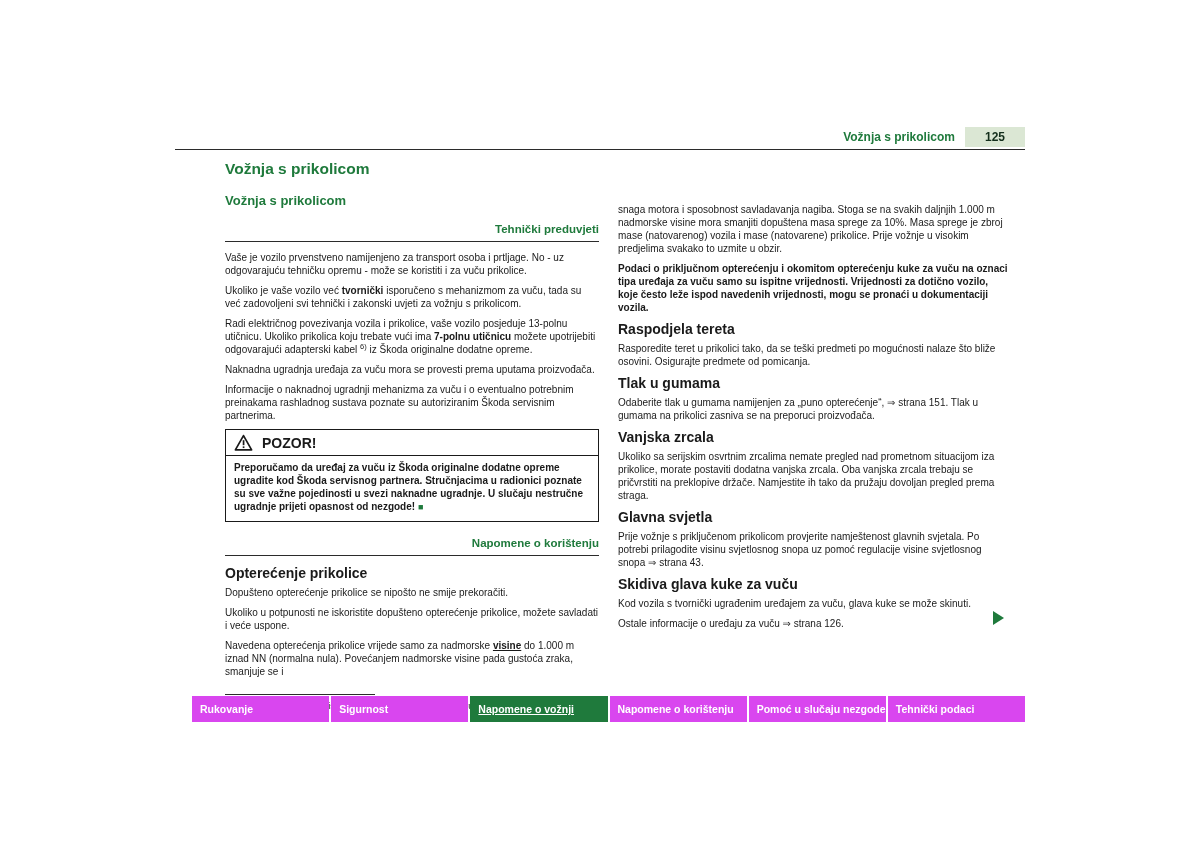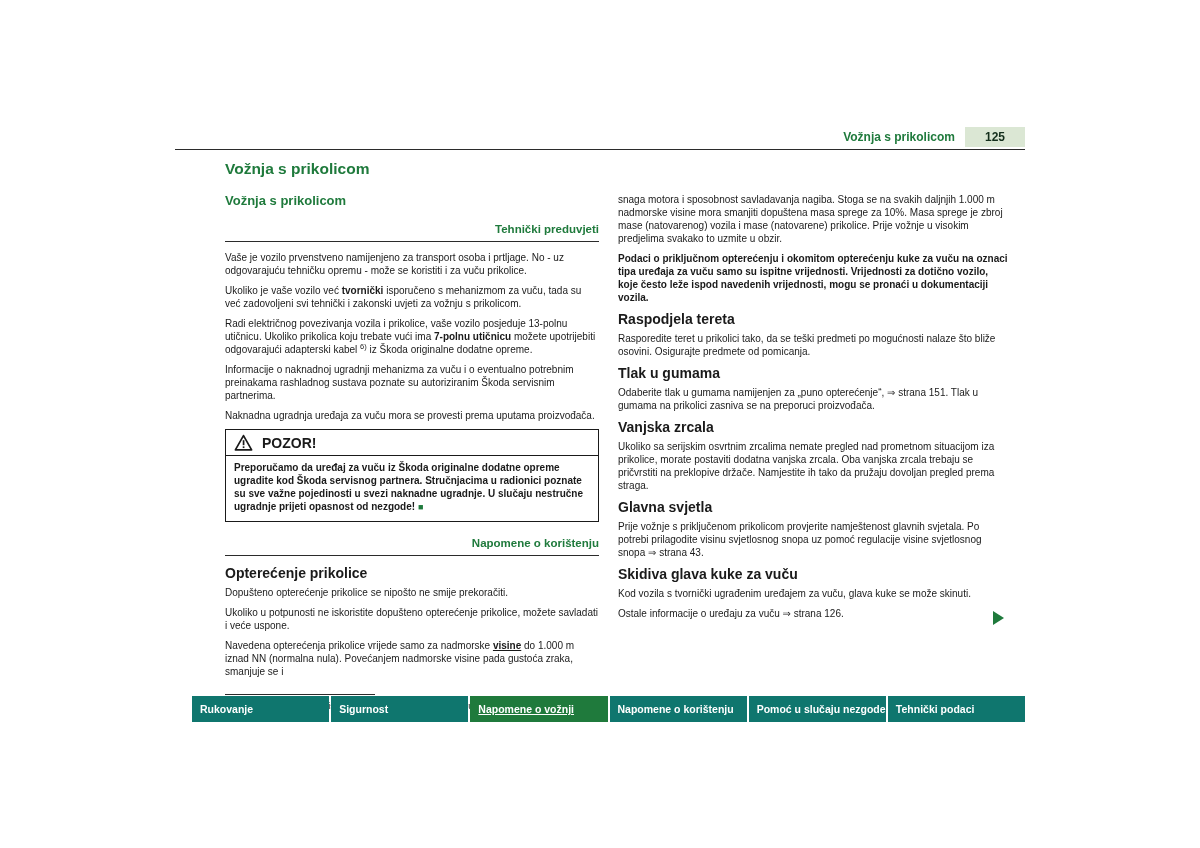--- a/index.html
+++ b/index.html
@@ -8,21 +8,21 @@
   .page { position: absolute; inset: 0; background: #fff; }
 
   
   .header { position: absolute; top: 127px; left: 175px; width: 850px; display: flex; justify-content: flex-end; align-items: center; gap: 10px; }
   .header-title { color: #1f7a3c; font-weight: bold; font-size: 12px; }
   .page-num { background: #dbe7d4; font-weight: bold; font-size: 12px; padding: 3px 20px; color: #142f1c; }
   .top-rule { position: absolute; top: 149px; left: 175px; width: 850px; border-top: 1px solid #2b2b2b; }
 
   
   .col-left  { position: absolute; top: 160px; left: 225px; width: 374px; }
-  .col-right { position: absolute; top: 193px; left: 618px; width: 390px; }
+  .col-right { position: absolute; top: 203px; left: 618px; width: 390px; }
 
   h1.chapter { color: #1f7a3c; font-size: 15.5px; margin-bottom: 15px; font-weight: bold; }
   h2.section { color: #1f7a3c; font-size: 13px;  margin-bottom: 15px; font-weight: bold; }
   .sect-head { color: #1f7a3c; font-size: 11.5px; font-weight: bold; border-bottom: 1px solid #2b2b2b; padding-bottom: 6px; margin-bottom: 9px; text-align: right; }
   .sect-head.second { margin-top: 6px; }
 
   .body { font-size: 10px; line-height: 13px; margin-bottom: 7px; }
   .subhead { font-weight: bold; font-size: 14px; margin: 6px 0 5px; }
   .bold { font-weight: bold; }
   sup { font-size: 7.5px; vertical-align: super; line-height: 0; }
@@ -38,21 +38,21 @@
   .fn-rule { border-top: 1px solid #2b2b2b; width: 150px; margin: 16px 0 6px; }
   .footnote { font-size: 9px; line-height: 11.5px; }
   .footnote .fn-text { margin-left: 8px; }
 
   
   .cont-arrow { position: absolute; left: 993px; top: 611px; width: 0; height: 0;
     border-left: 11px solid #1f7a3c; border-top: 7px solid transparent; border-bottom: 7px solid transparent; }
 
   
   .footer { position: absolute; left: 192px; top: 696px; width: 833px; height: 26px; display: flex; gap: 2px; }
-  .tab { flex: 1; background: #0f766e; color: #ffffff; font-weight: bold; font-size: 10.5px; line-height: 26px; padding-left: 8px; white-space: nowrap; overflow: hidden; cursor: pointer; }
+  .tab { flex: 1; background: #d946ef; color: #ffffff; font-weight: bold; font-size: 10.5px; line-height: 26px; padding-left: 8px; white-space: nowrap; overflow: hidden; cursor: pointer; }
   .tab.active { background: #1f7a3c; text-decoration: underline; }
 </style>
 </head>
 <body>
 
 <div class="page">
 
   <div class="header">
     <span class="header-title">Vožnja s prikolicom</span>
     <span class="page-num">125</span>
@@ -61,22 +61,22 @@
 
   <div class="col-left">
     <h1 class="chapter">Vožnja s prikolicom</h1>
     <h2 class="section">Vožnja s prikolicom</h2>
 
     <div class="sect-head">Tehnički preduvjeti</div>
 
     <p class="body"><span>Vaše je vozilo prvenstveno namijenjeno za transport osoba i prtljage. No - uz odgovarajuću tehničku opremu - može se koristiti i za vuču prikolice.</span></p>
     <p class="body"><span>Ukoliko je vaše vozilo već </span><span style="font-weight: bold;">tvornički</span><span> isporučeno s mehanizmom za vuču, tada su već zadovoljeni svi tehnički i zakonski uvjeti za vožnju s prikolicom.</span></p>
     <p class="body"><span>Radi električnog povezivanja vozila i prikolice, vaše vozilo posjeduje 13-polnu utičnicu. Ukoliko prikolica koju trebate vući ima </span><span style="font-weight: bold;">7-polnu utičnicu</span><span> možete upotrijebiti odgovarajući adapterski kabel </span><sup>6)</sup><span> iz Škoda originalne dodatne opreme.</span></p>
+    <p class="body"><span>Naknadna ugradnja uređaja za vuču mora se provesti prema uputama proizvođača.</span></p>
     <p class="body"><span>Informacije o naknadnoj ugradnji mehanizma za vuču i o eventualno potrebnim preinakama rashladnog sustava poznate su autoriziranim Škoda servisnim partnerima.</span></p>
-    <p class="body"><span>Naknadna ugradnja uređaja za vuču mora se provesti prema uputama proizvođača.</span></p>
 
     <div class="warn">
       <div class="warn-title">
         <span class="warn-icon">
           <svg width="19" height="17" viewBox="0 0 24 22">
             <path d="M12 2 L22.5 20.5 L1.5 20.5 Z" fill="none" stroke="#1a1a1a" stroke-width="2.2" stroke-linejoin="round"></path>
             <rect x="11" y="8" width="2.2" height="6.5" fill="#1a1a1a"></rect>
             <rect x="11" y="16" width="2.2" height="2.2" fill="#1a1a1a"></rect>
           </svg>
         </span>

